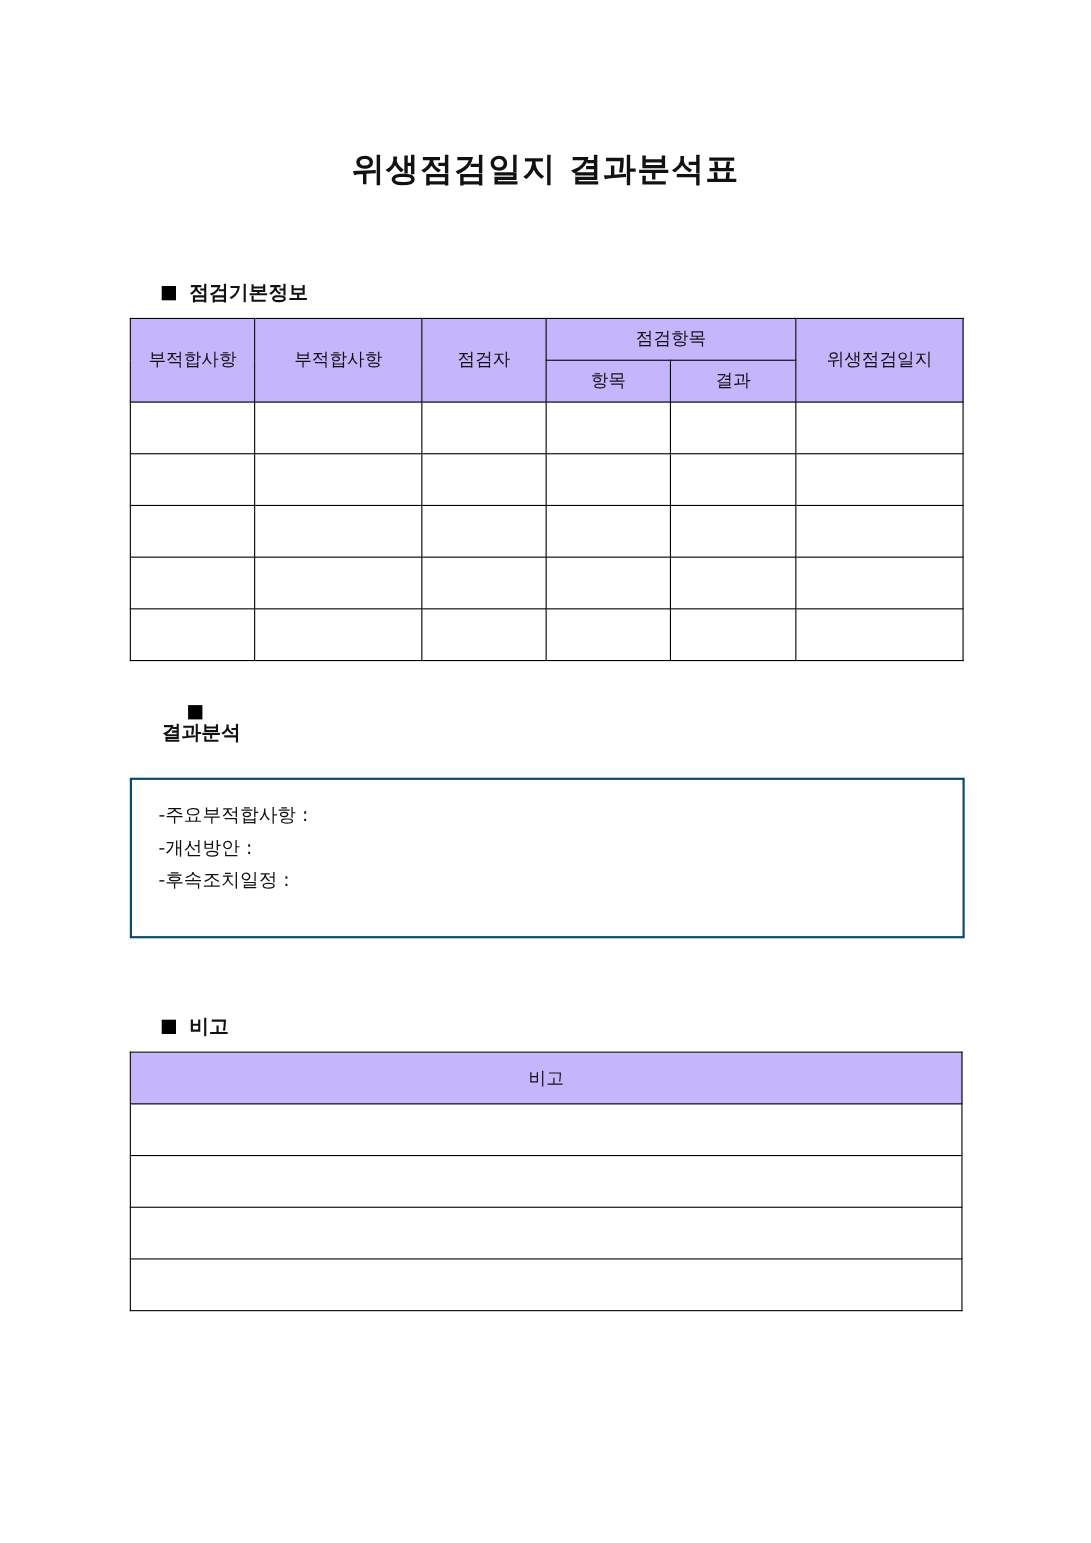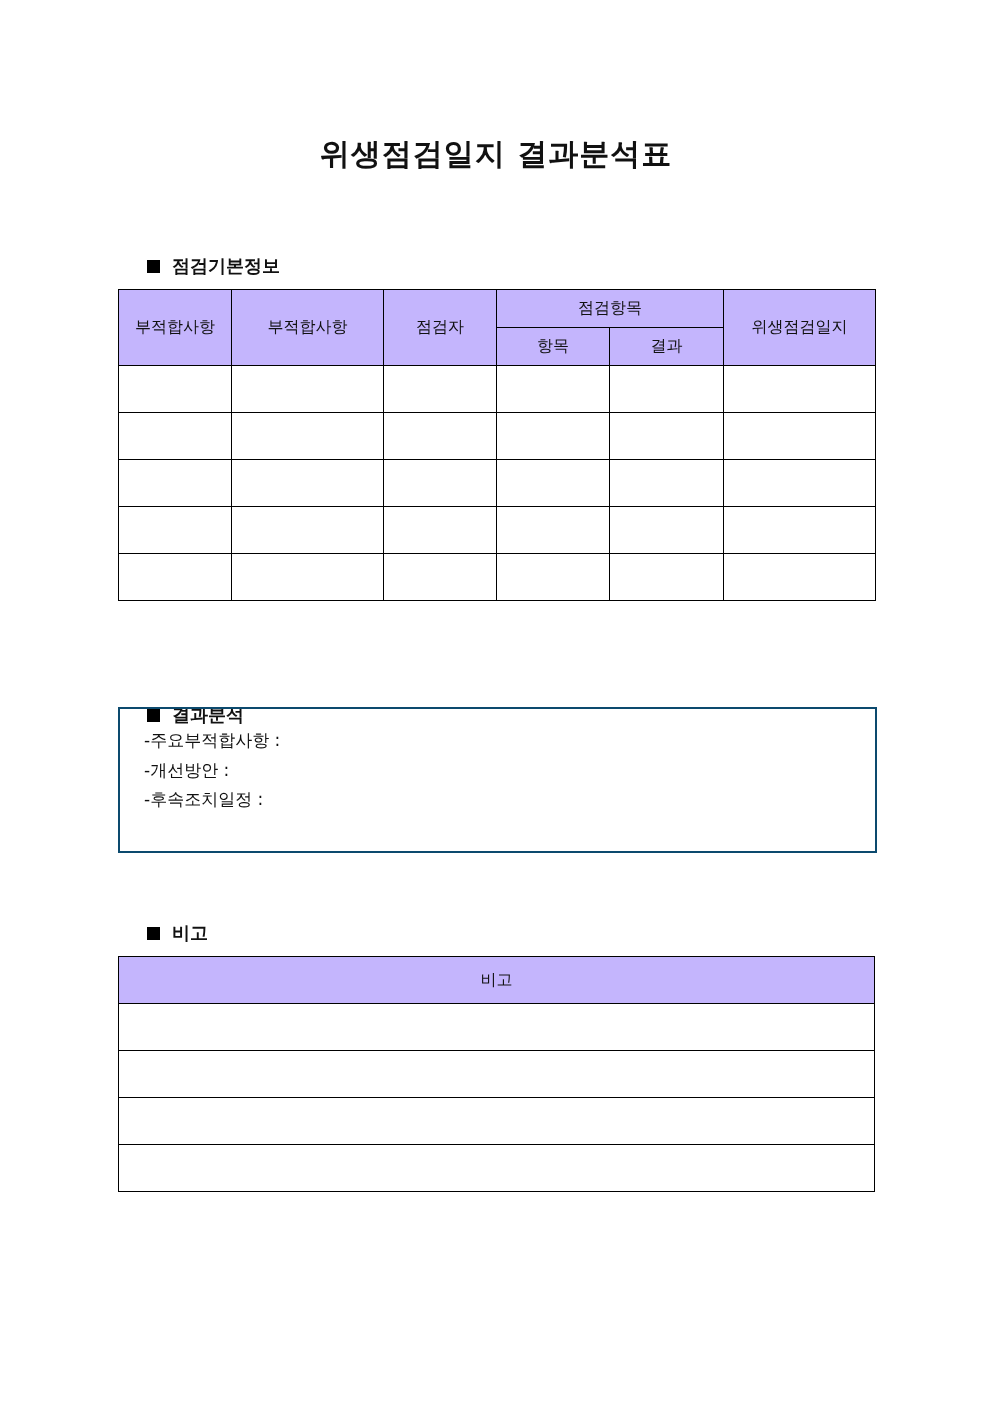--- a/index.html
+++ b/index.html
@@ -87,21 +87,21 @@
     <td></td>
     <td></td>
     <td></td>
     <td></td>
     <td></td>
     <td></td>
   </tr>
 </tbody>
   </table>
 
-<div class="section-heading" style="top:703px;">
+<div class="section-heading" style="top:641px;flex-direction:column;">
   <span class="bullet-square"></span>
   <span>결과분석</span>
 </div>
 
 <div class="analysis-box">
   <div class="line" style="top:20px;">-주요부적합사항 :</div>
   <div class="line" style="top:50px;">-개선방안 :</div>
   <div class="line" style="top:79px;">-후속조치일정 :</div>
 </div>
 

